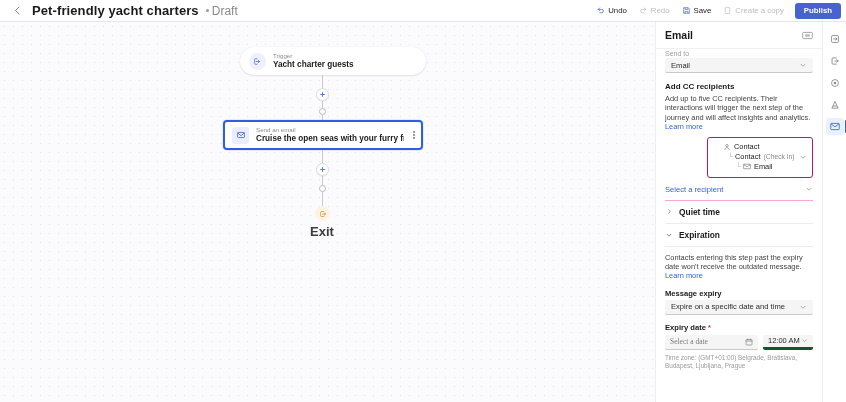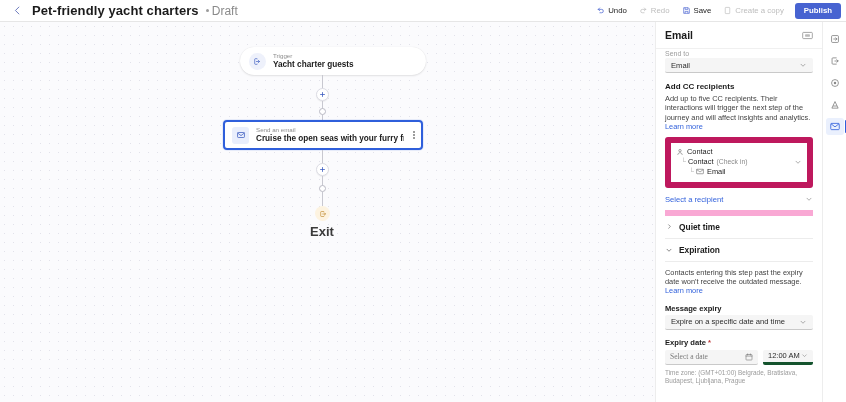--- a/index.html
+++ b/index.html
@@ -143,35 +143,35 @@
     display: flex; align-items: center; padding: 0 6px;
     font-size: 7.6px; color: #2b2b2b; cursor: pointer; margin-top: 2px;
   }
   .select .cv { margin-left: auto; color: #787878; display: flex; }
 
   .sec-title { font-size: 8px; font-weight: bold; color: #1b1b1b; margin-top: 9px; }
   .sec-desc { font-size: 7.4px; color: #424242; line-height: 9.4px; margin-top: 3px; }
   .lnk { color: #2f5fdb; cursor: pointer; }
 
   .tree-box {
-    border: 6px solid #be185d; border-radius: 3px;
-    margin-top: 5px; padding: 4px 5px 5px 5px; background: #fff;
+    border: 1px solid #be185d; border-radius: 3px;
+    margin-top: 5px; padding: 4px 5px 5px 15px; background: #fff; margin-left: 42px;
   }
   .tree-row { display: flex; align-items: center; font-size: 7.4px; color: #1b1b1b; line-height: 10px; }
   .tree-row.lvl1 { margin-left: 5px; }
   .tree-row.lvl2 { margin-left: 13px; }
   .tree-ic { display: flex; margin-right: 3px; color: #5b5b5b; }
   .tree-elbow { color: #b5b5b5; font-size: 7px; margin-right: 2px; }
   .tree-muted { color: #8a8a8a; margin-left: 3px; font-size: 6.8px; }
   .tree-cv { margin-left: auto; color: #787878; display: flex; }
 
   .recipient-row {
     display: flex; align-items: center; margin-top: 7px;
     font-size: 7.6px; color: #2f5fdb; cursor: pointer;
-    padding-bottom: 6px; border-bottom: 6px solid #f9a8d4;
+    padding-bottom: 6px; border-bottom: 1px solid #f9a8d4;
   }
   .recipient-row .cv { margin-left: auto; color: #787878; display: flex; }
 
   .accordion {
     display: flex; align-items: center; gap: 6px;
     height: 23px; font-size: 8.4px; font-weight: bold; color: #1b1b1b;
     border-bottom: 1px solid #ececec; cursor: pointer;
   }
   .accordion .cv { color: #4a4a4a; display: flex; width: 8px; justify-content: center; }
 

